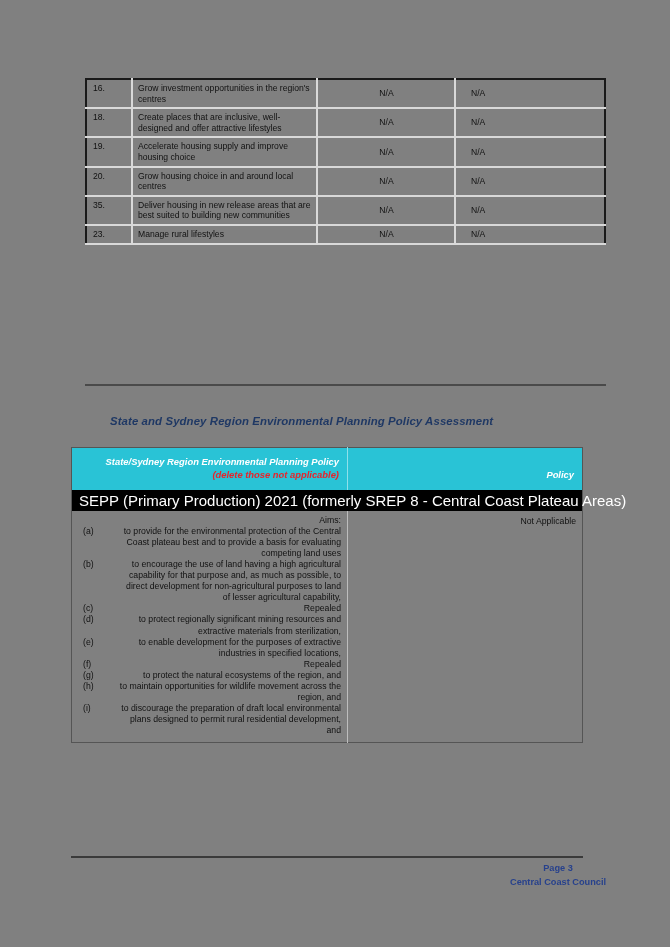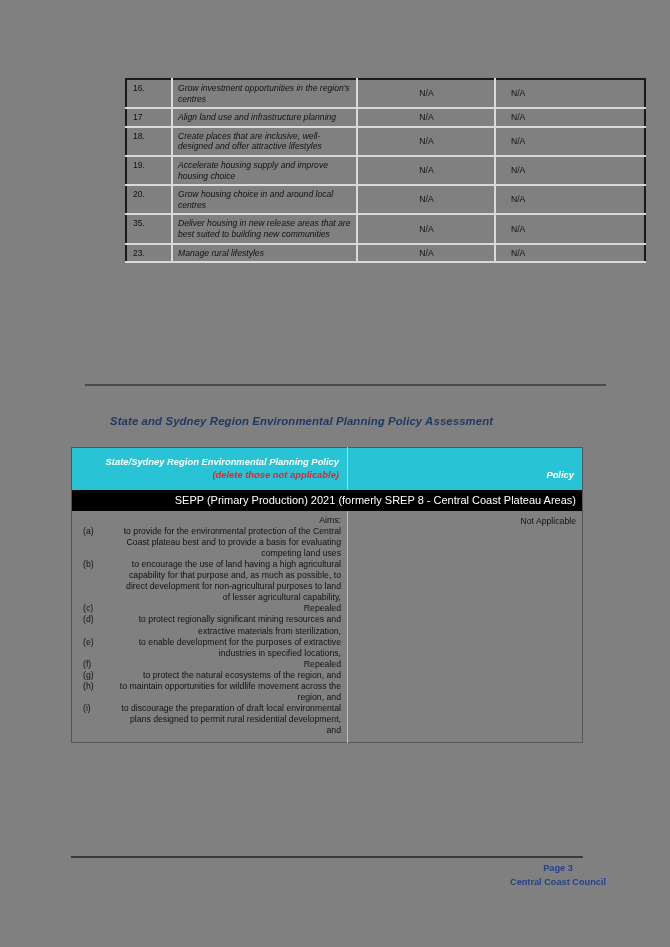--- a/index.html
+++ b/index.html
@@ -14,21 +14,20 @@
     overflow: hidden;
     position: relative;
   }
 
   
   #priorities-table-wrap {
     position: absolute;
     left: 85px;
     top: 78px;
     width: 521px;
-    margin-left: 40px;
   }
   table.grid {
     border-collapse: collapse;
     width: 100%;
     table-layout: fixed;
   }
   #priorities-table {
     border-top: 2px solid #1a1a1a;
     border-left: 2px solid #1a1a1a;
     border-right: 2px solid #1a1a1a;
@@ -42,21 +41,21 @@
     color: #111;
     vertical-align: top;
     background: #808080;
   }
   #priorities-table td.last-col { border-right: none; }
   #priorities-table td.num {
     width: 26px;
     text-align: left;
     padding-left: 6px;
   }
-  #priorities-table td.desc { width: 142px; font-style: italic; }
+  #priorities-table td.desc { width: 142px; }
   #priorities-table td.na {
     width: 103px;
     text-align: center;
     vertical-align: middle;
   }
   #priorities-table td.na2 {
     text-align: left;
     vertical-align: middle;
     padding-left: 15px;
   }
@@ -122,21 +121,21 @@
     padding-left: 10px !important;
   }
   .red-note {
     color: #E8232A;
     font-weight: bold;
     font-style: italic;
   }
   td.black-band {
     background: #000000;
     color: #FFFFFF;
-    font-size: 11px;
+    font-size: 15px;
     font-weight: normal;
     line-height: 13px;
     padding: 4px 6px 4px 7px !important;
     white-space: nowrap;
   }
   td.body-left {
     background: #808080;
     border-right: 1px solid #bdbdbd;
     padding: 4px 6px 6px 7px !important;
     font-size: 8.7px;
@@ -192,26 +191,20 @@
 </style>
 </head>
 <body>
 
 <div id="priorities-table-wrap">
   <table class="grid" id="priorities-table">
     <tbody>
       <tr>
         <td class="num">16.</td>
         <td class="desc">Grow investment opportunities in the region's centres</td>
-        <td class="na">N/A</td>
-        <td class="na na2 last-col">N/A</td>
-      </tr>
-      <tr>
-        <td class="num">17</td>
-        <td class="desc">Align land use and infrastructure planning</td>
         <td class="na">N/A</td>
         <td class="na na2 last-col">N/A</td>
       </tr>
       <tr>
         <td class="num">18.</td>
         <td class="desc">Create places that are inclusive, well-designed and offer attractive lifestyles</td>
         <td class="na">N/A</td>
         <td class="na na2 last-col">N/A</td>
       </tr>
       <tr>

